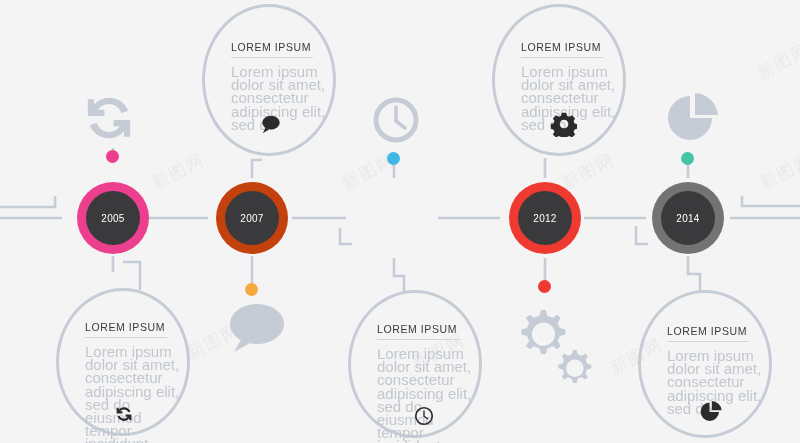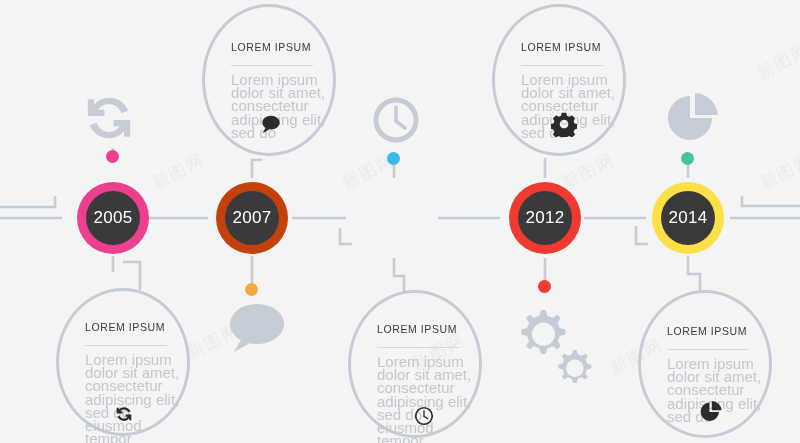--- a/index.html
+++ b/index.html
@@ -23,21 +23,21 @@
     background:transparent;
   }
   .card-inner{
     position:absolute;
     left:26px; right:20px; 
   }
   .card-title{
     font-size:10.5px;
     letter-spacing:.6px;
     color:#3a3a3a;
-    padding-bottom:12px;
+    padding-bottom:4px;
     border-bottom:1px solid #d2d6dd;
     white-space:nowrap;
   }
   .card-body{
     font-size:15px;
     line-height:13.2px;
     color:#c2c7cf;
     margin-top:7px;
     width:100px;
   }
@@ -52,21 +52,21 @@
     width:72px;height:72px;
     border-radius:50%;
     box-sizing:border-box;
     display:flex;align-items:center;justify-content:center;
   }
   .node-core{
     width:54px;height:54px;border-radius:50%;
     background:#3a3a3c;
     display:flex;align-items:center;justify-content:center;
     color:#ffffff;
-    font-size:17px;
+    font-size:10px;
     letter-spacing:.3px;
   }
 
   
   .dot{position:absolute;width:13px;height:13px;border-radius:50%;}
 
   
   .deco{position:absolute;color:#c6ccd6;}
 
   
@@ -238,17 +238,17 @@
 
   <div class="node" style="left:216px;top:182px;background:#c2410c;">
     <div class="node-core">2007</div>
   </div>
 
 
   <div class="node" style="left:509px;top:182px;background:#ef3a32;">
     <div class="node-core">2012</div>
   </div>
 
-  <div class="node" style="left:652px;top:182px;background:#fde047;">
+  <div class="node" style="left:652px;top:182px;background:#737373;">
     <div class="node-core">2014</div>
   </div>
 
 </div>
 
 </body></html>

